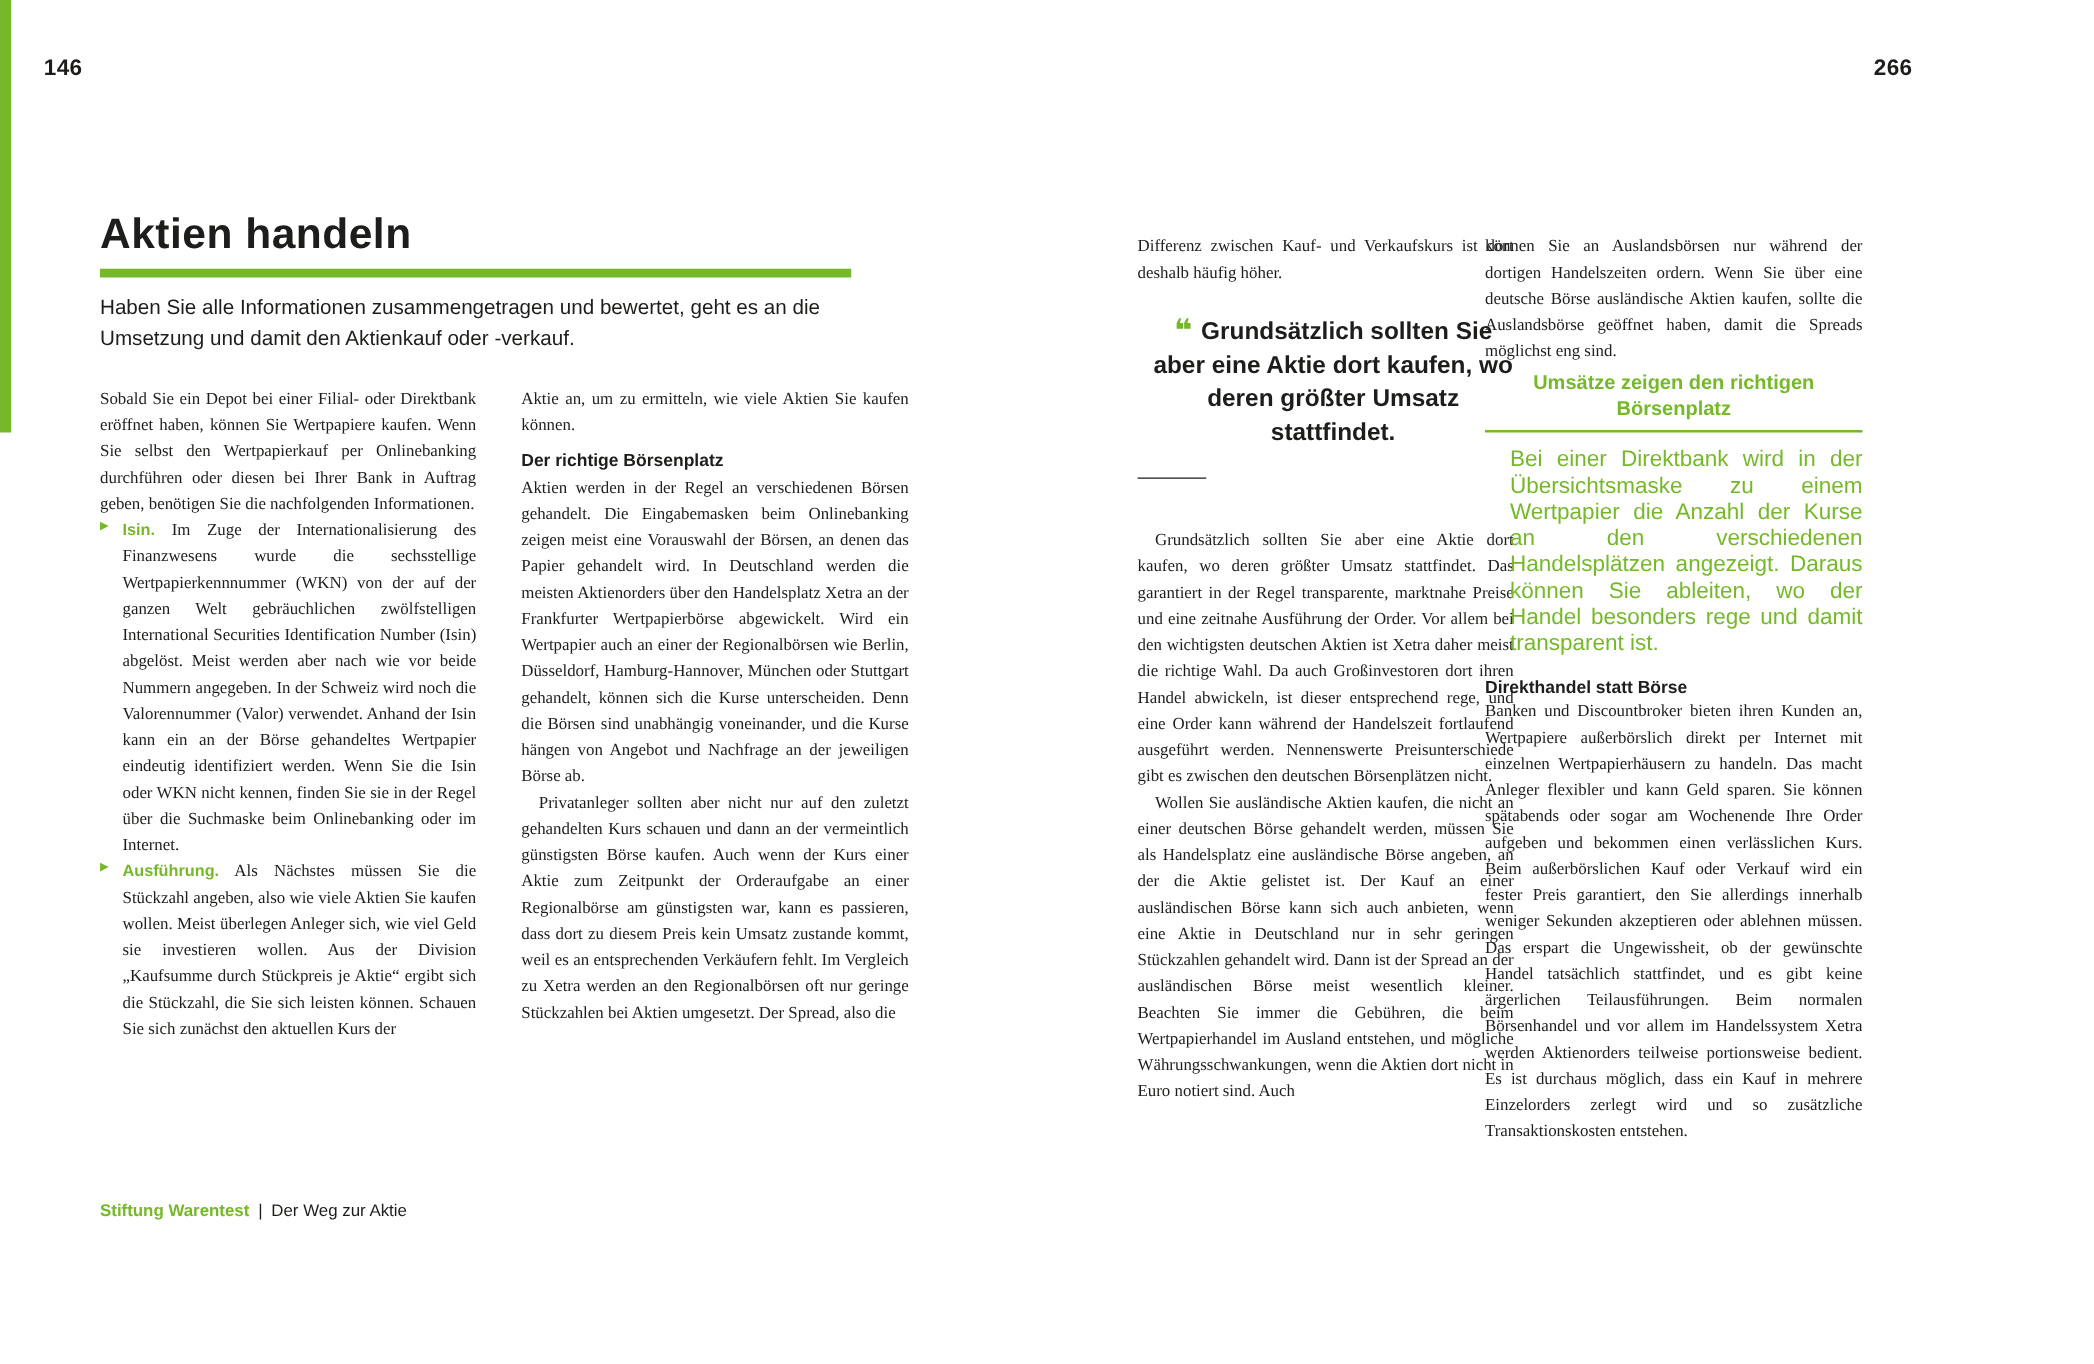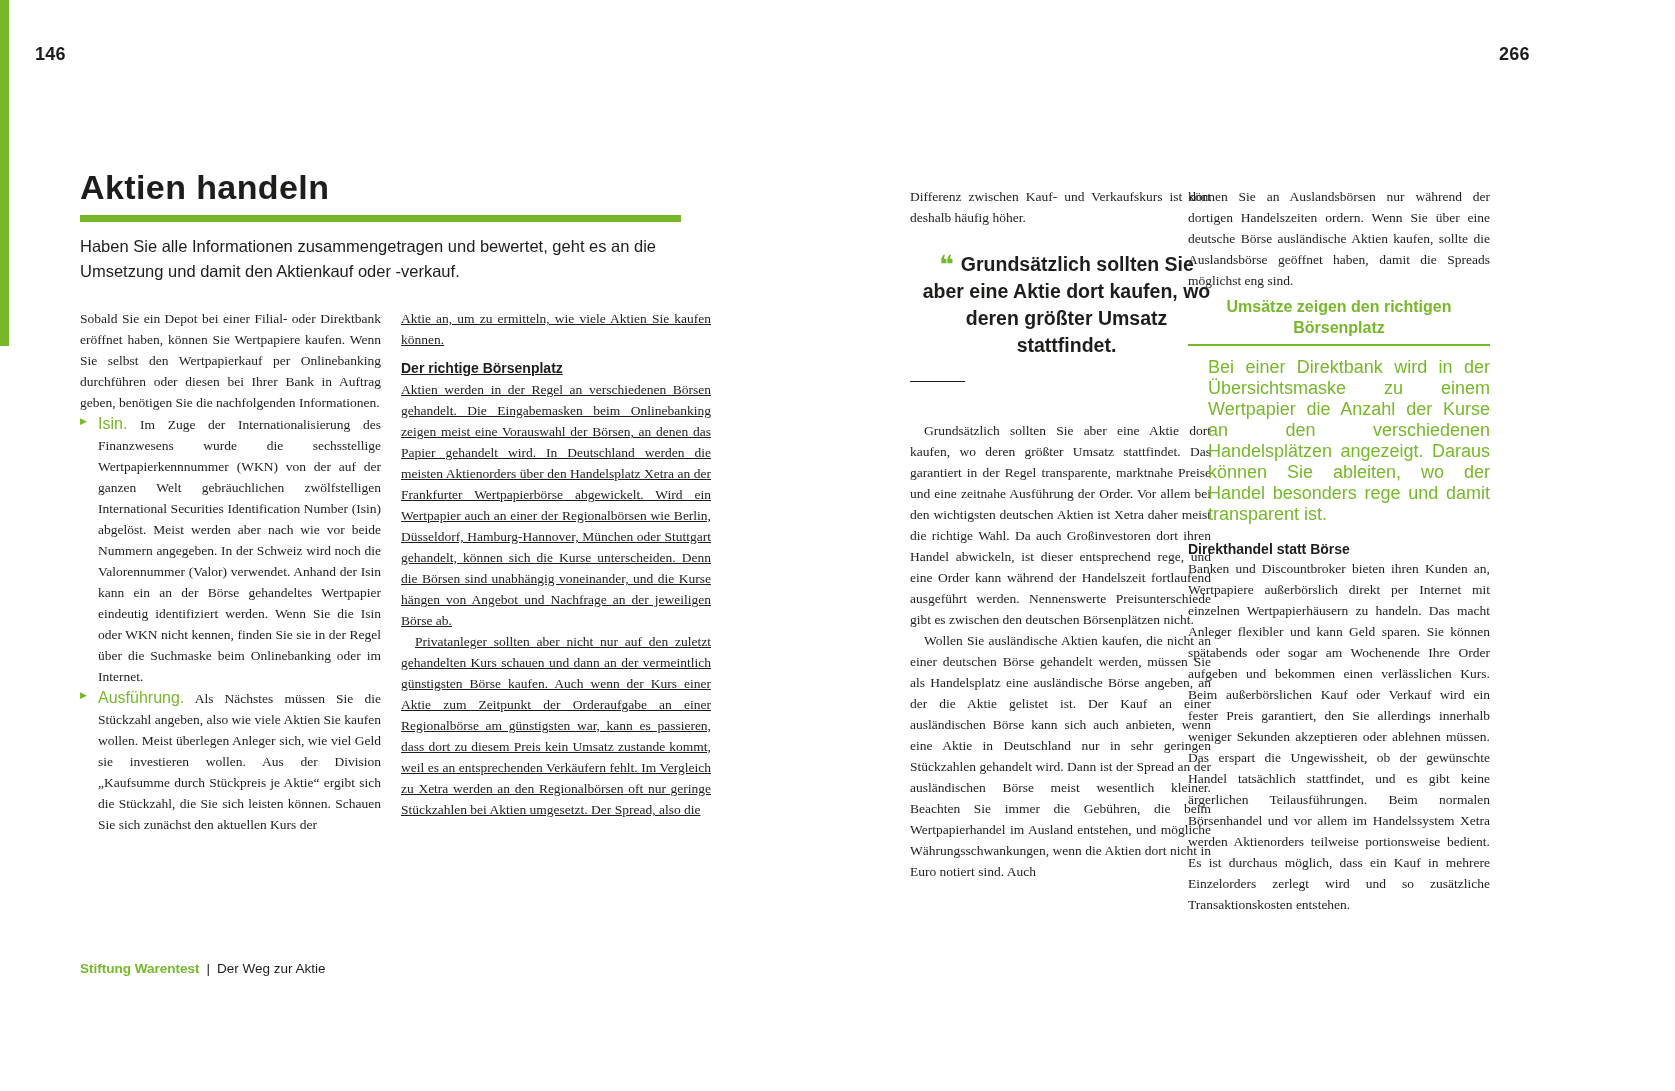--- a/index.html
+++ b/index.html
@@ -16,35 +16,35 @@
   .pageno { position:absolute; top:44px; font-size:18px; font-weight:bold; letter-spacing:0.3px; }
   .pageno-left  { left:35px; }
   .pageno-right { left:1499px; }
 
   .title { position:absolute; left:80px; top:168px; font-size:34px; font-weight:bold; letter-spacing:0.4px; }
   .title-rule { position:absolute; left:80px; top:215px; width:601px; height:7px; background:var(--green); }
   .lead { position:absolute; left:80px; top:234px; width:604px; font-size:16.5px; line-height:25px; }
 
   .col { position:absolute; }
   .col1 { left:80px;   top:308px; width:301px; }
-  .col2 { left:401px;  top:308px; width:310px;text-decoration:underline; }
+  .col2 { left:417px;  top:308px; width:310px; }
   .col3 { left:910px;  top:186px; width:301px; }
   .col4 { left:1188px; top:186px; width:302px; }
 
   .body {
     font-family:"Liberation Serif", serif;
     font-size:13.5px; line-height:21px; text-align:justify;
     hyphens:auto; -webkit-hyphens:auto;
   }
   .indent { text-indent:14px; }
 
   .bullet { position:relative; padding-left:18px; }
   .arrow { position:absolute; left:0; top:3px; color:var(--green); font-size:9px;
            font-family:"DejaVu Sans", sans-serif; }
-  .blabel { color:var(--green); font-weight:normal; font-family:"Liberation Sans", sans-serif; font-size:16px; }
+  .blabel { color:var(--green); font-weight:bold; font-family:"Liberation Sans", sans-serif; font-size:13px; }
 
   .subhead { font-family:"Liberation Sans", sans-serif; font-size:14px; font-weight:bold;
              margin:10px 0 3px 0; text-align:left; }
 
   .quote { margin-top:23px; font-size:19.5px; font-weight:bold; line-height:27px;
            font-family:"Liberation Sans", sans-serif; text-align:center;margin-left:12px; }
   .q-icon { color:var(--green); font-size:25px; margin-right:7px;
             font-family:"DejaVu Sans", sans-serif; vertical-align:-2px; }
   .quote-rule { width:55px; height:1px; background:var(--ink); margin-top:22px; }
   .after-quote { margin-top:38px; }

